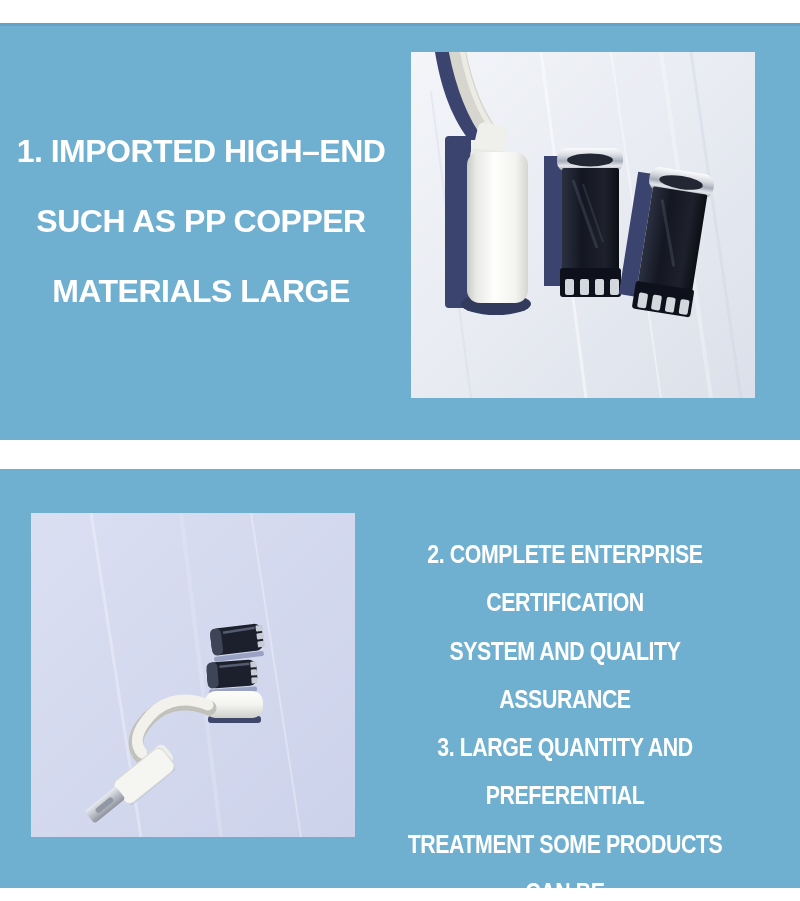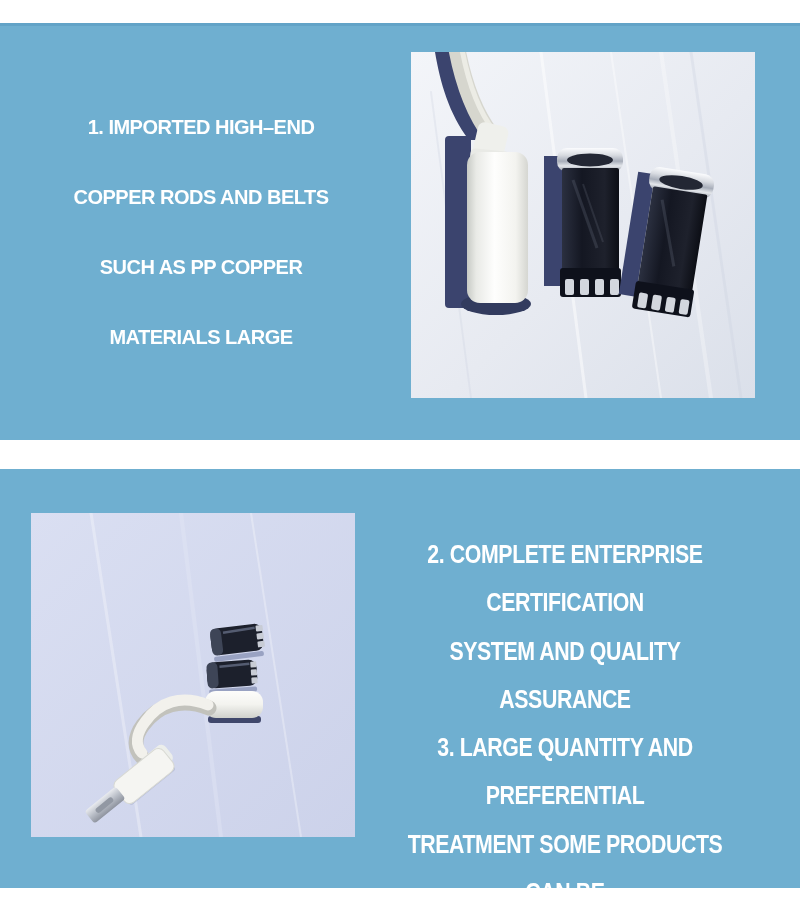--- a/index.html
+++ b/index.html
@@ -11,43 +11,42 @@
   .strip{position:absolute;left:0;width:800px;background:#ffffff;}
   .strip.top{top:0;height:23px;border-bottom:3px solid #62a3c7;}
   .strip.mid{top:440px;height:29px;}
   .strip.bottom{top:888px;height:13px;}
 
   .text-block{
     position:absolute;color:#ffffff;font-weight:bold;text-align:center;
     -webkit-font-smoothing:antialiased;
   }
   .tb1{
-    left:0;top:92px;width:402px;
-    font-size:20px;line-height:70px;letter-spacing:-0.5px;
+    left:0;top:116px;width:402px;
+    font-size:32px;line-height:70px;letter-spacing:-0.5px;
   }
   .tb2{
     left:350px;top:530px;width:430px;
     font-size:26px;line-height:48.3px;letter-spacing:-0.5px;
     transform:scaleX(0.82);transform-origin:50% 0;
   }
   .photo{position:absolute;margin:0;padding:0;}
   .photo svg{display:block;width:100%;height:100%;}
   .photo-1{left:411px;top:52px;width:344px;height:346px;}
   .photo-2{left:31px;top:513px;width:324px;height:324px;}
 </style>
 </head>
 <body>
 
 <div class="canvas">
 
   <div class="strip top"></div>
 
   <div class="text-block tb1">
     <div>1. IMPORTED HIGH–END</div>
-    <div>COPPER RODS AND BELTS</div>
     <div>SUCH AS PP COPPER</div>
     <div>MATERIALS LARGE</div>
   </div>
 
   <figure class="photo photo-1">
     <svg viewBox="0 0 344 346">
       <defs>
         <linearGradient id="p1bg" x1="0" y1="0" x2="1" y2="1">
           <stop offset="0" stop-color="#f3f5f9"></stop>
             <stop offset="0.55" stop-color="#e7eaf1"></stop>

